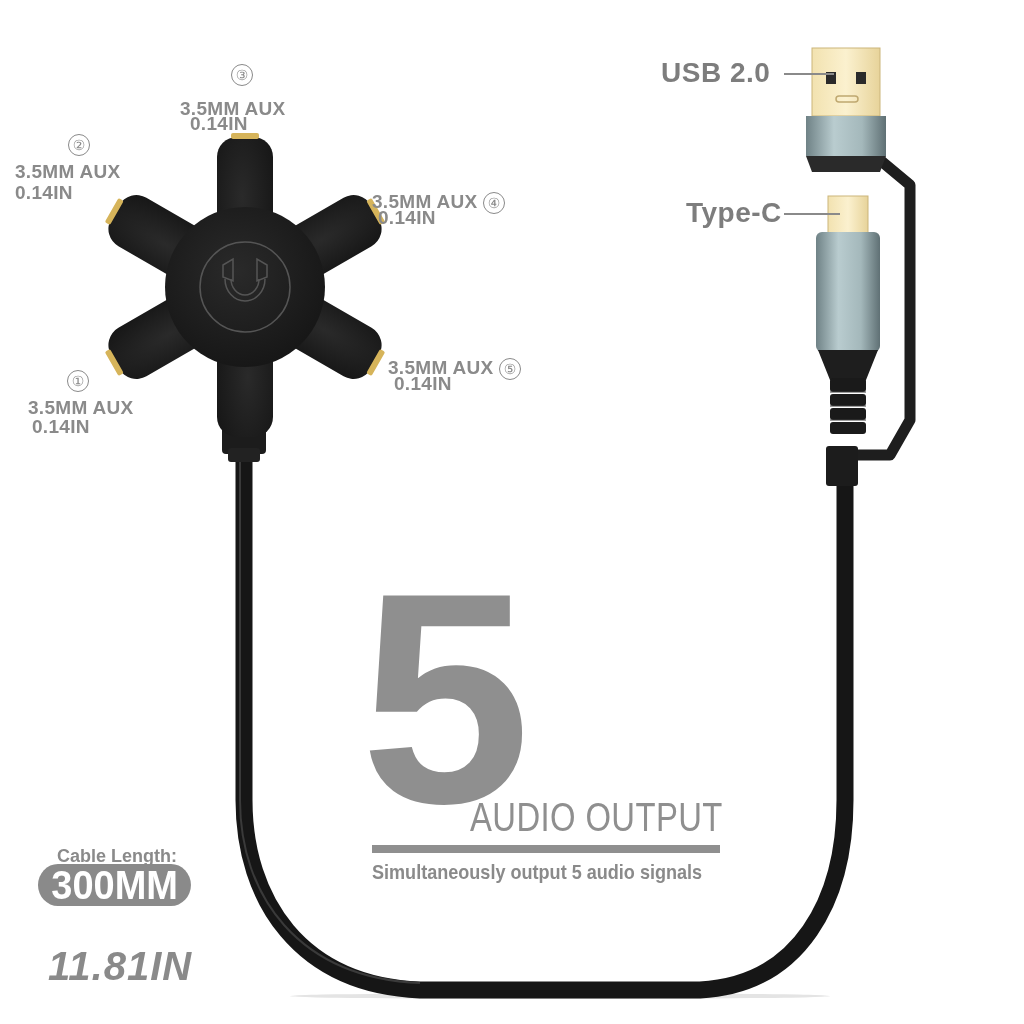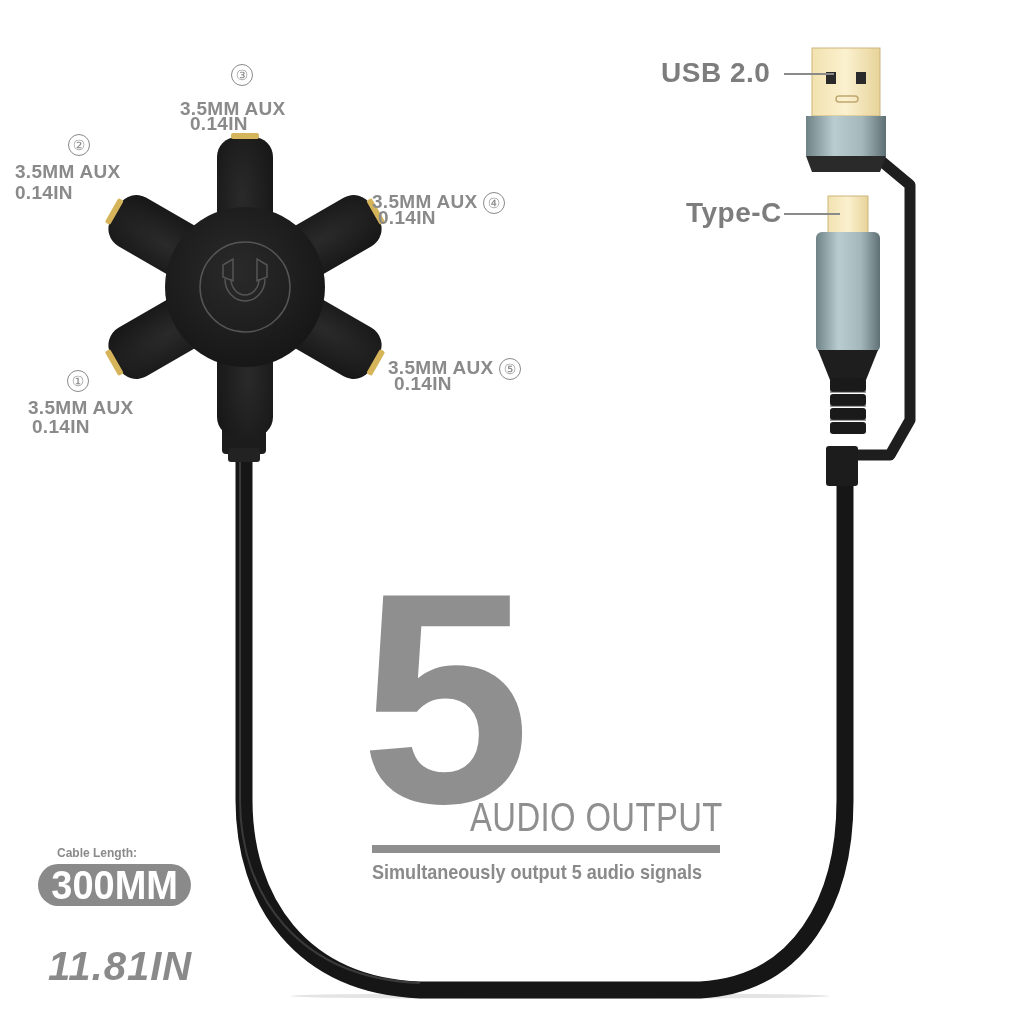--- a/index.html
+++ b/index.html
@@ -9,21 +9,21 @@
   .lbl .l1 { display: block; font-size: 19px; letter-spacing: 0.3px; }
   .lbl .l2 { display: block; font-size: 19px; letter-spacing: 0.3px; }
   .circ { display: inline-block; width: 20px; height: 20px; border: 1.5px solid #8a8a8a; border-radius: 50%; font-size: 14px; font-weight: normal; text-align: center; line-height: 20px; color: #8a8a8a; }
   .conn-label { color: #7d7d7d; font-weight: bold; font-size: 28px; letter-spacing: 0.5px; }
   .leader { height: 2px; background: #8a8a8a; }
   svg { position: absolute; left: 0; top: 0; }
   .big5 { color: #8f8f8f; font-weight: bold; font-size: 300px; line-height: 1; letter-spacing: -6px; transform: scaleX(1.02); }
   .audio { color: #8f8f8f; font-size: 40px; font-family: "Liberation Sans", sans-serif; transform: scaleX(0.82); transform-origin: left top; letter-spacing: 0.5px; }
   .bar { height: 8px; background: #8f8f8f; }
   .sub { color: #8a8a8a; font-size: 21px; font-weight: bold; transform: scaleX(0.86); transform-origin: left top; white-space: nowrap; }
-  .cl-title { color: #8a8a8a; font-size: 12px; font-weight: bold; }
+  .cl-title { color: #8a8a8a; font-size: 18px; font-weight: bold; }
   .pill { background: #8a8a8a; border-radius: 22px; color: #fff; font-weight: bold; font-size: 40px; line-height: 42px; padding: 0 14px; transform: scaleX(0.95); transform-origin: left top; }
   .inch { color: #8a8a8a; font-size: 40px; font-weight: bold; letter-spacing: 1px; }
 </style>
 </head>
 <body>
 
 <svg width="1024" height="1024" viewBox="0 0 1024 1024">
   <defs>
     <linearGradient id="metal" x1="0" x2="1" y1="0" y2="0">
       <stop offset="0" stop-color="#6f8286"></stop>

